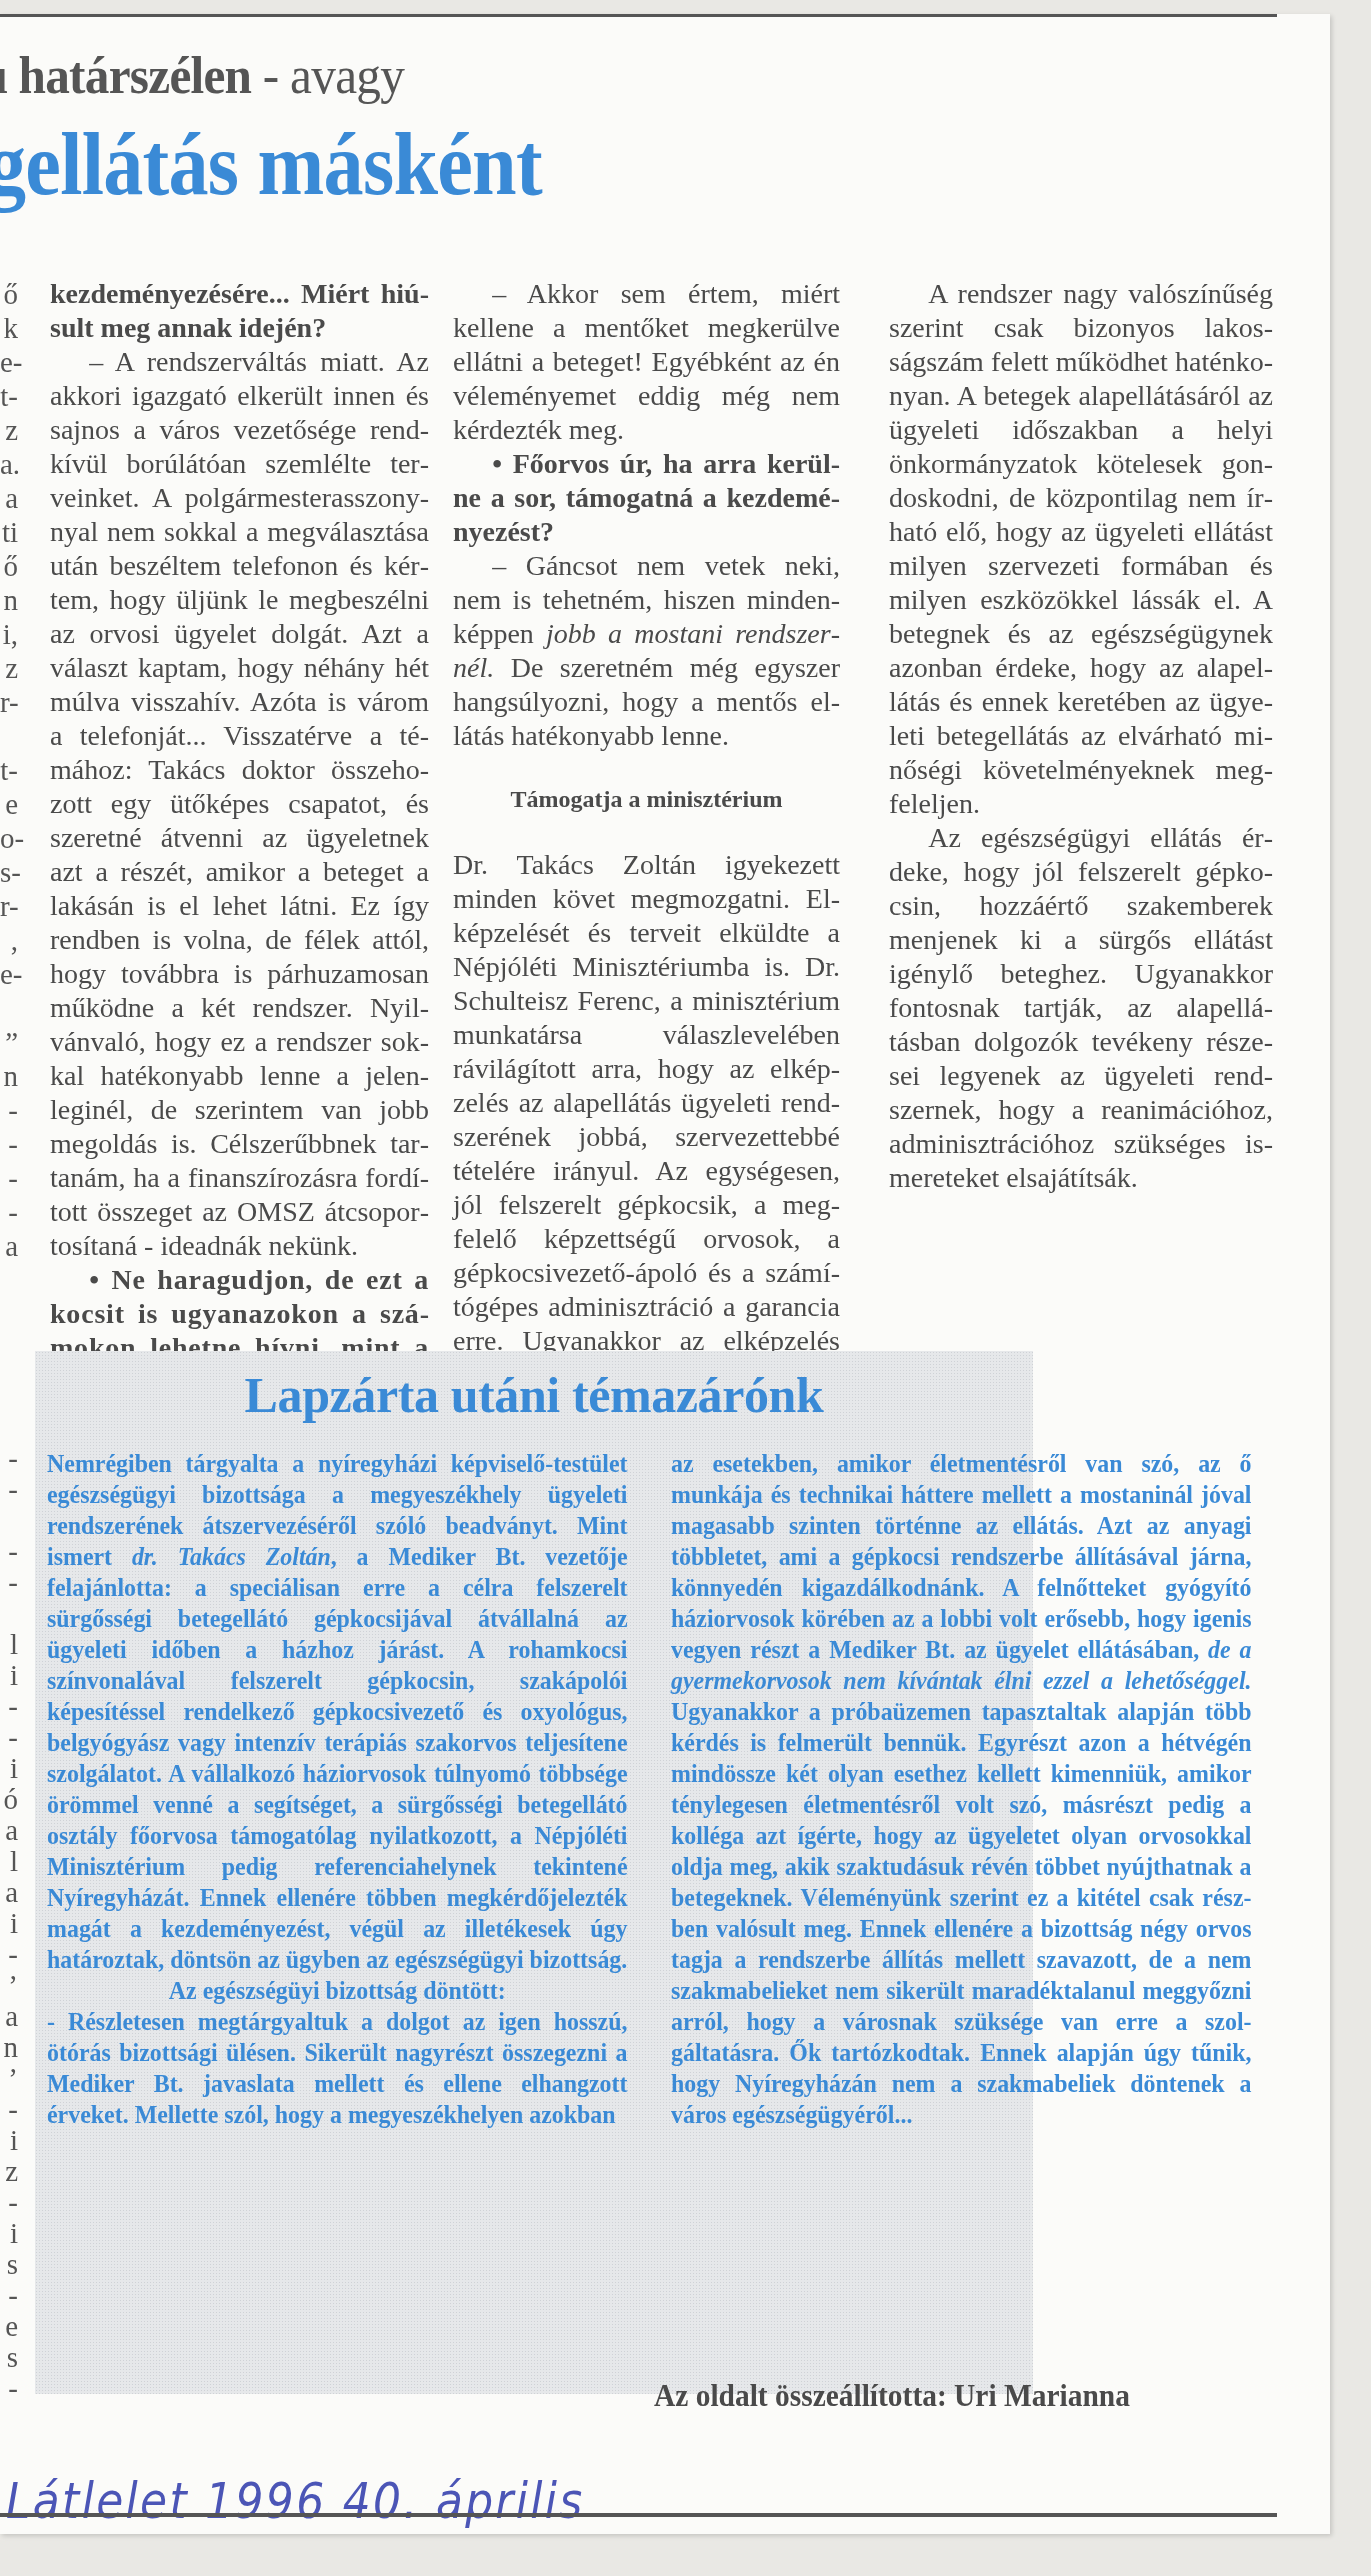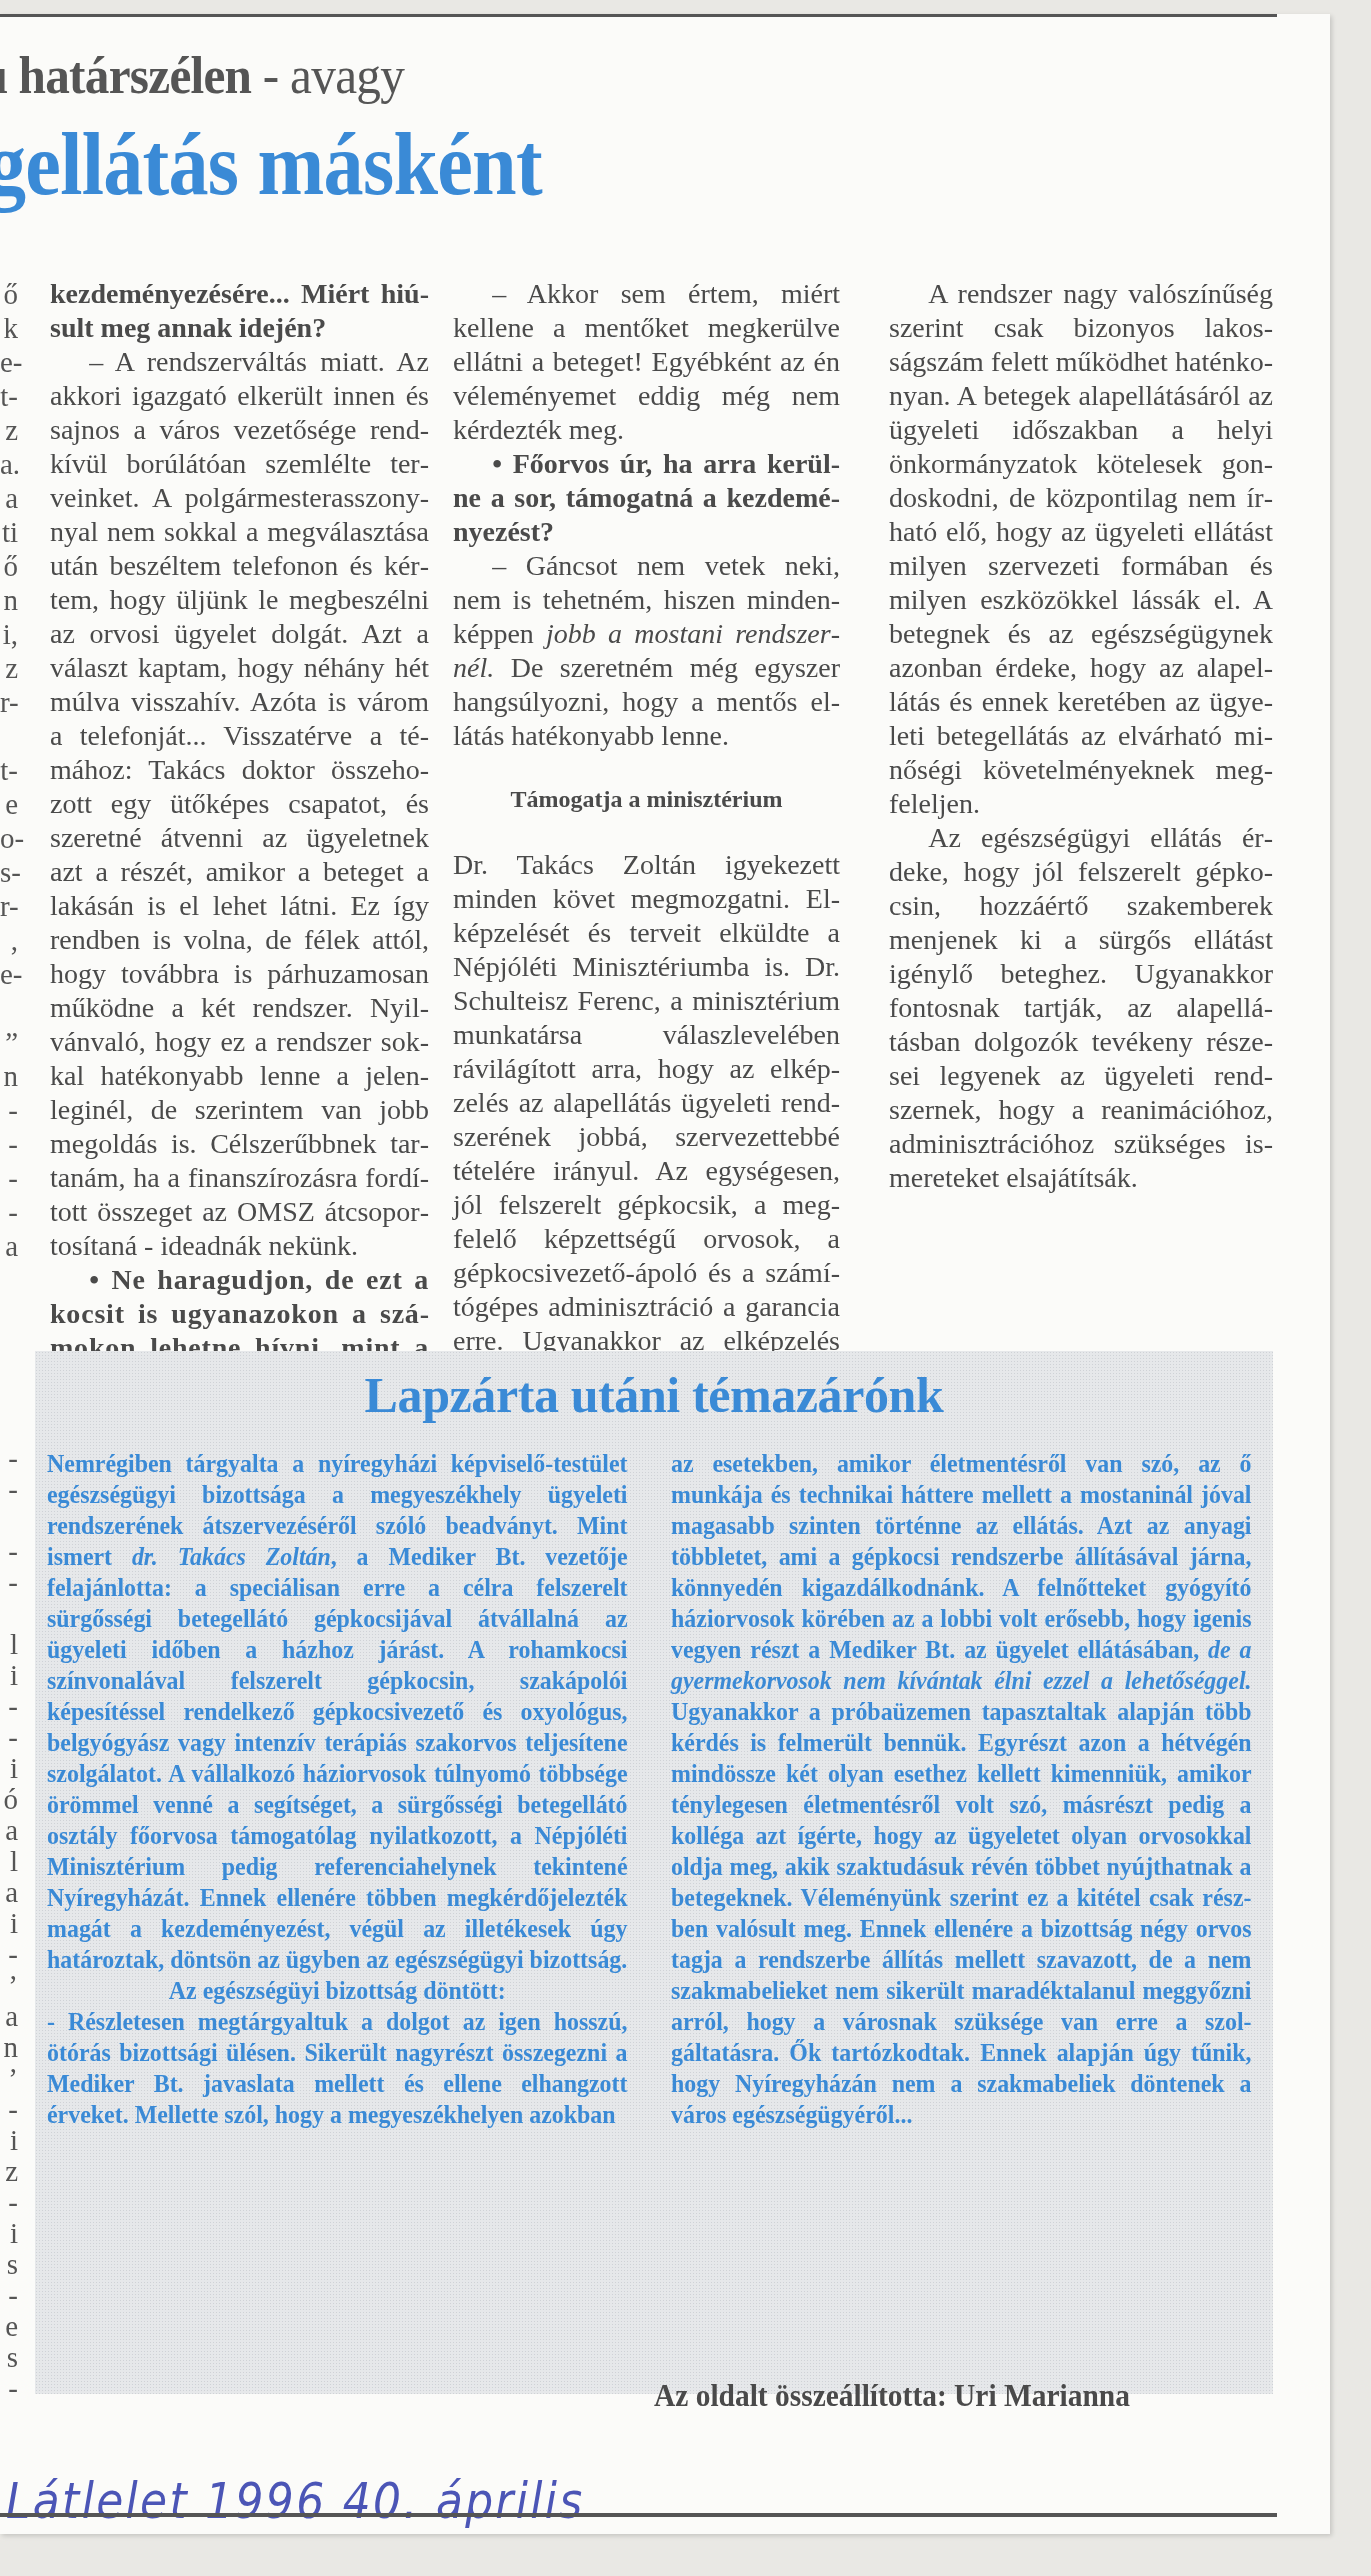--- a/index.html
+++ b/index.html
@@ -41,21 +41,21 @@
   .col p { text-indent: 0; }
   .col p.ind { text-indent: 1.4em; }
   .col .q { font-weight: bold; }
   .col1 { left: 50px; top: 277px; width: 379px; }
   .col2 { left: 453px; top: 277px; width: 387px; }
   .col3 { left: 889px; top: 277px; width: 384px; }
   .subhead { font-weight: bold; text-align: center; font-size: 24px; margin: 29px 0 32px; }
   .col .it { font-style: italic; }
 
   .box {
-    position: absolute; left: 35px; top: 1351px; width: 1238px; height: 1043px;
+    position: absolute; left: 35px; top: 1351px; width: 998px; height: 1043px;
     background-color: #e6e8ea;
     background-image: radial-gradient(#cfd2d6 0.6px, transparent 0.7px);
     background-size: 3px 3px;
   }
   .box-title {
     position: absolute; left: 0; top: 15px; width: 100%; text-align: center;
     font-size: 50px; font-weight: bold; color: #3a8ad6; letter-spacing: -0.4px;
   }
   .box-col {
     position: absolute; top: 97px; font-size: 26px; line-height: 31px;

